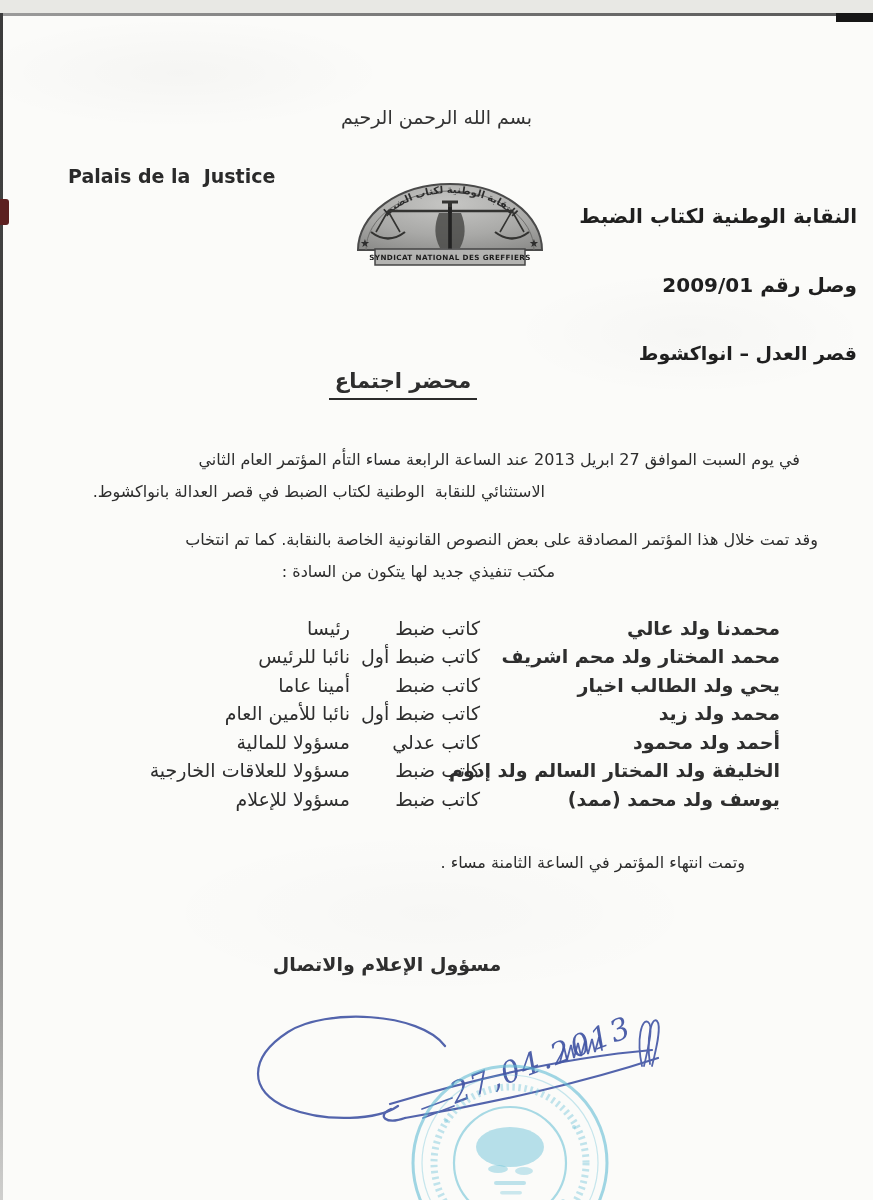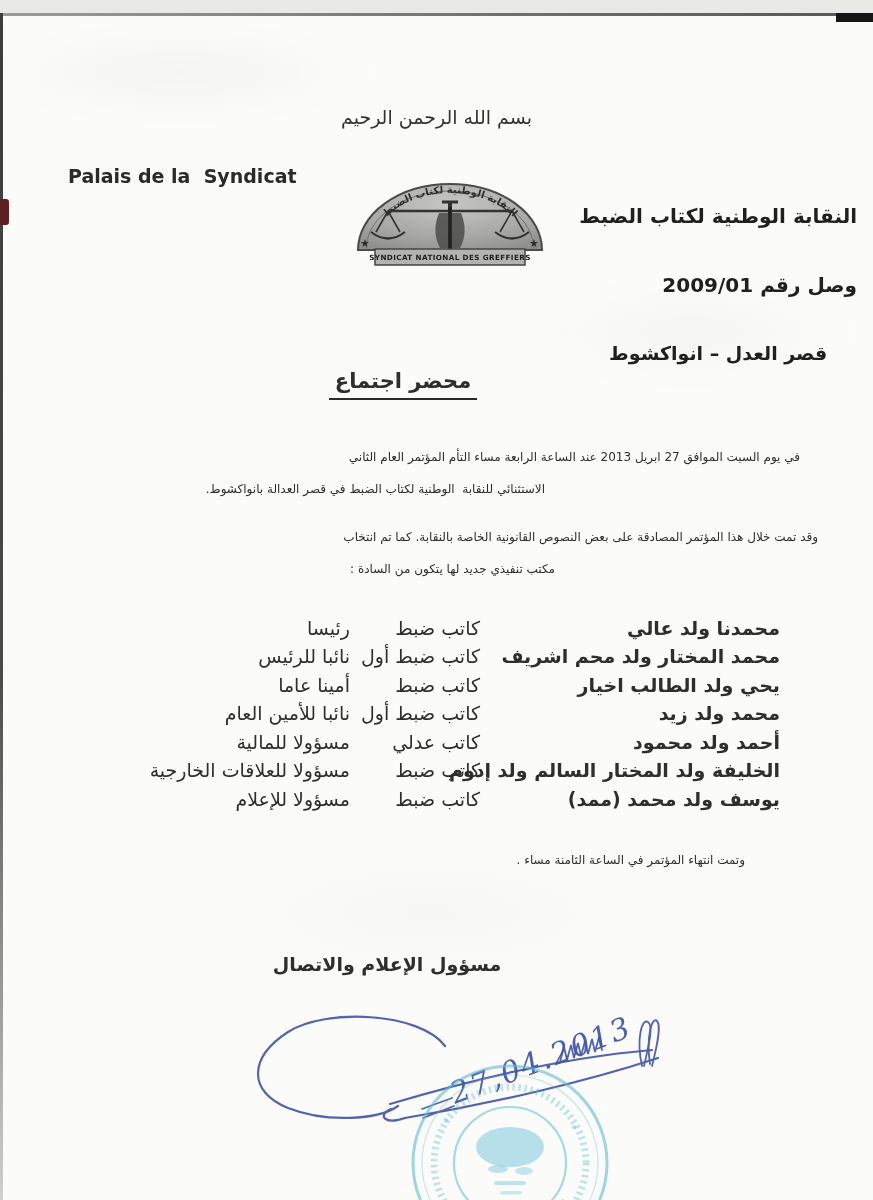--- a/index.html
+++ b/index.html
@@ -24,26 +24,26 @@
   .scan-left{left:0;top:0;width:3px;height:1200px;background:linear-gradient(#3c3c3c,#4a4a4a 55%,rgba(90,90,90,.25));}
   .scan-red{left:0;top:186px;width:9px;height:26px;background:#5c2020;border-radius:0 3px 3px 0;}
   
   .basmala{left:0;top:93px;width:873px;text-align:center;font-size:19px;color:#333;}
   .fr-block{left:68px;top:148px;color:#2a2a2a;}
   .fr1{font-family:"DejaVu Serif",serif;font-weight:bold;font-size:21px;line-height:32px;}
   .fr2,.fr3{font-weight:bold;font-size:19px;line-height:30px;white-space:pre;}
   .ar-block{right:16px;top:149px;text-align:right;color:#1f1f1f;}
   .ar1{font-weight:bold;font-size:20px;line-height:32px;letter-spacing:1.5px;}
   .ar2{font-weight:bold;font-size:20px;line-height:30px;}
-  .ar3{font-weight:bold;font-size:19px;line-height:30px;text-align:center;}
+  .ar3{font-weight:bold;font-size:19px;line-height:30px;}
   
   .title-wrap{left:0;top:356px;width:806px;text-align:center;}
   .title-text{display:inline-block;font-weight:bold;font-size:21px;direction:rtl;border-bottom:2px solid #2b2b2b;padding:0 6px 5px 6px;}
   
-  .bline{font-size:12px;color:#2d2d2d;}
+  .bline{font-size:16px;color:#2d2d2d;}
   .p1l1{right:73px;top:437px;}
   .p1l2{right:328px;top:469px;}
   .p2l1{right:55px;top:517px;}
   .p2l2{right:318px;top:549px;}
   .closing{right:128px;top:840px;}
   
   .mrow{left:0;width:873px;height:28px;}
   .mname{position:absolute;right:93px;font-weight:bold;font-size:19px;direction:rtl;white-space:pre;}
   .mrank{position:absolute;right:393px;font-size:19px;direction:rtl;white-space:pre;}
   .mrole{position:absolute;right:523px;font-size:19px;direction:rtl;white-space:pre;}
@@ -59,21 +59,21 @@
 <div class="page">
 
   <div class="abs scan-top"></div>
   <div class="abs scan-corner"></div>
   <div class="abs scan-left"></div>
   <div class="abs scan-red"></div>
 
   <div class="abs basmala ar">بسم الله الرحمن الرحيم</div>
 
   <div class="abs fr-block">
-    <div class="fr3">Palais de la  Syndicat</div>
+    <div class="fr3">Palais de la  Justice</div>
   </div>
 
   <svg class="abs" style="left:350px;top:164px;" width="200" height="92" viewBox="0 0 200 92">
     <defs>
       <radialGradient id="domeGrad" cx="50%" cy="30%" r="80%">
         <stop offset="0%" stop-color="#c6c6c4"></stop>
         <stop offset="60%" stop-color="#a9a9a7"></stop>
         <stop offset="100%" stop-color="#8d8d8b"></stop>
       </radialGradient>
       <path id="arcPath" d="M 24,70 A 76,54 0 0 1 176,70"></path>

